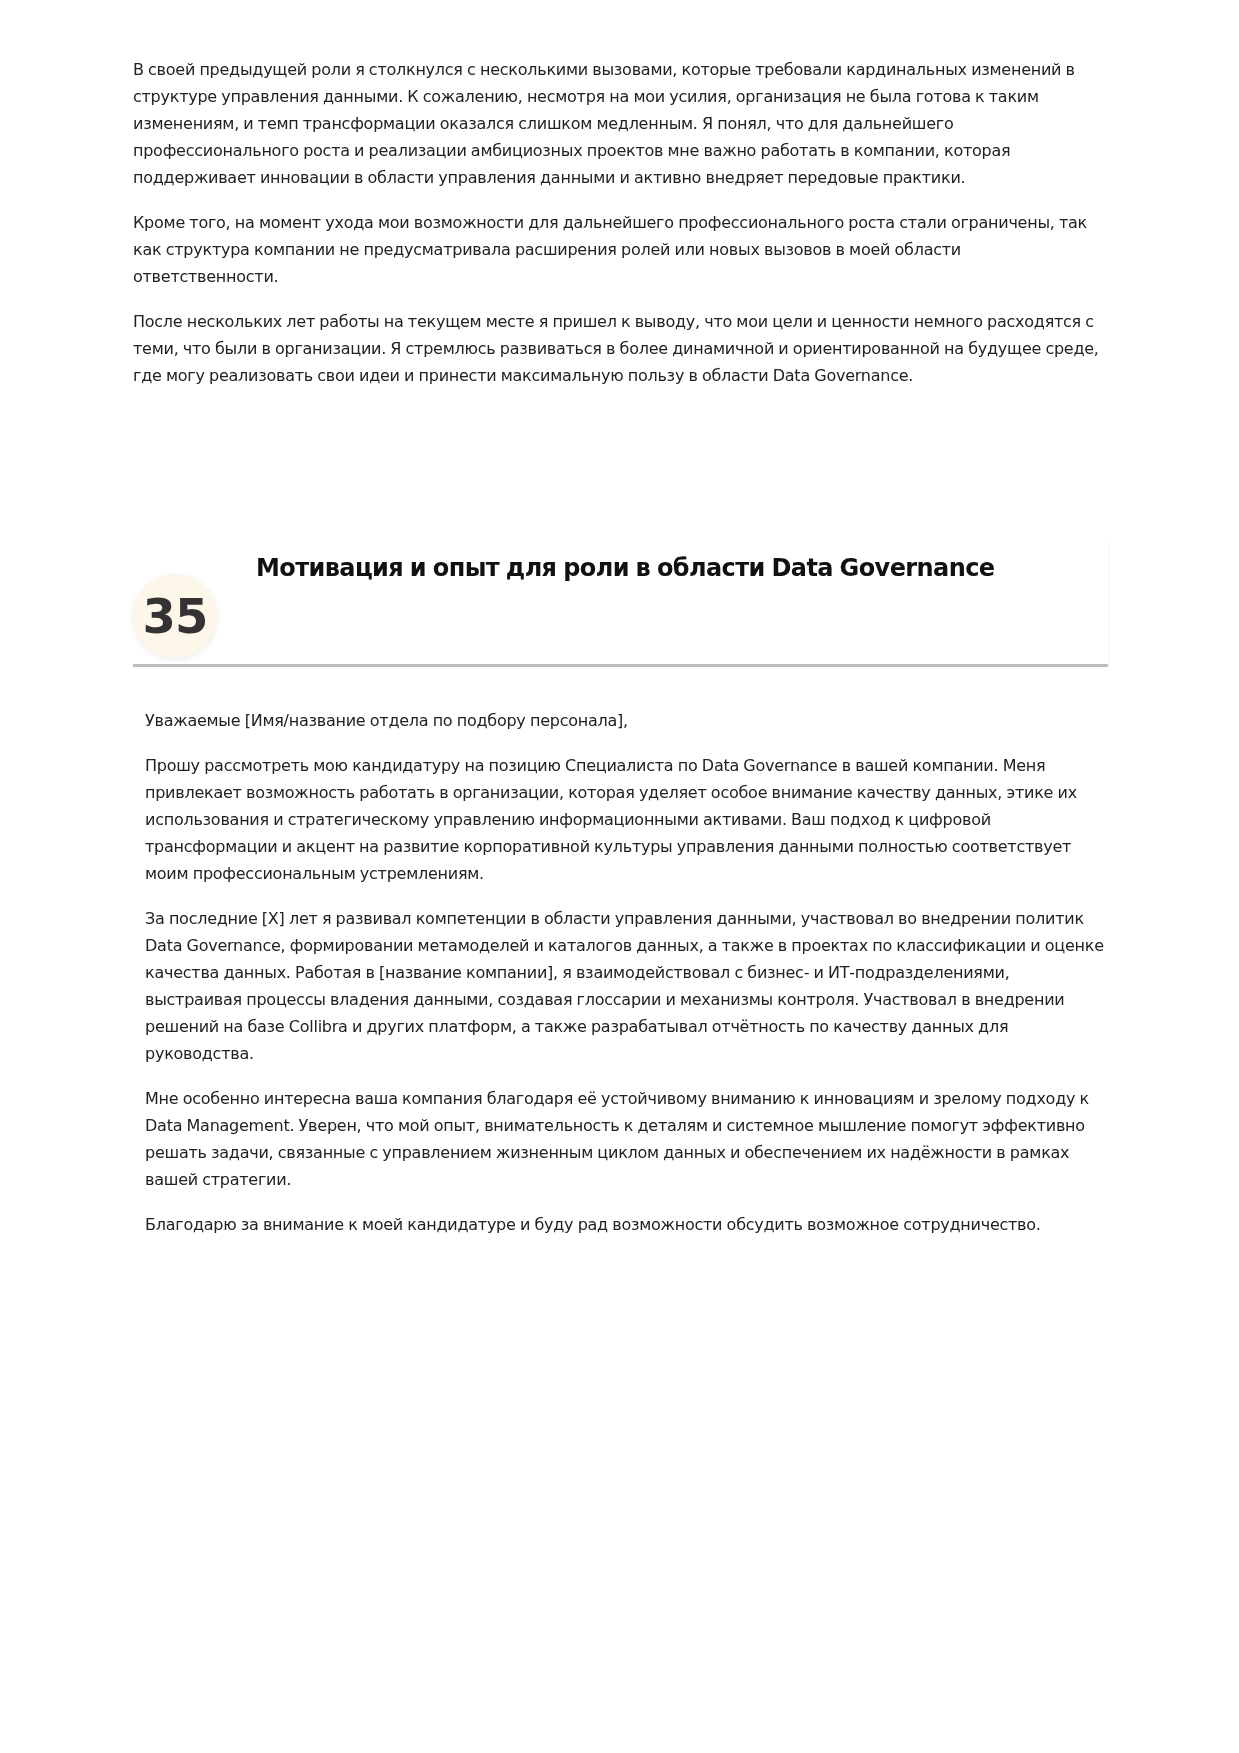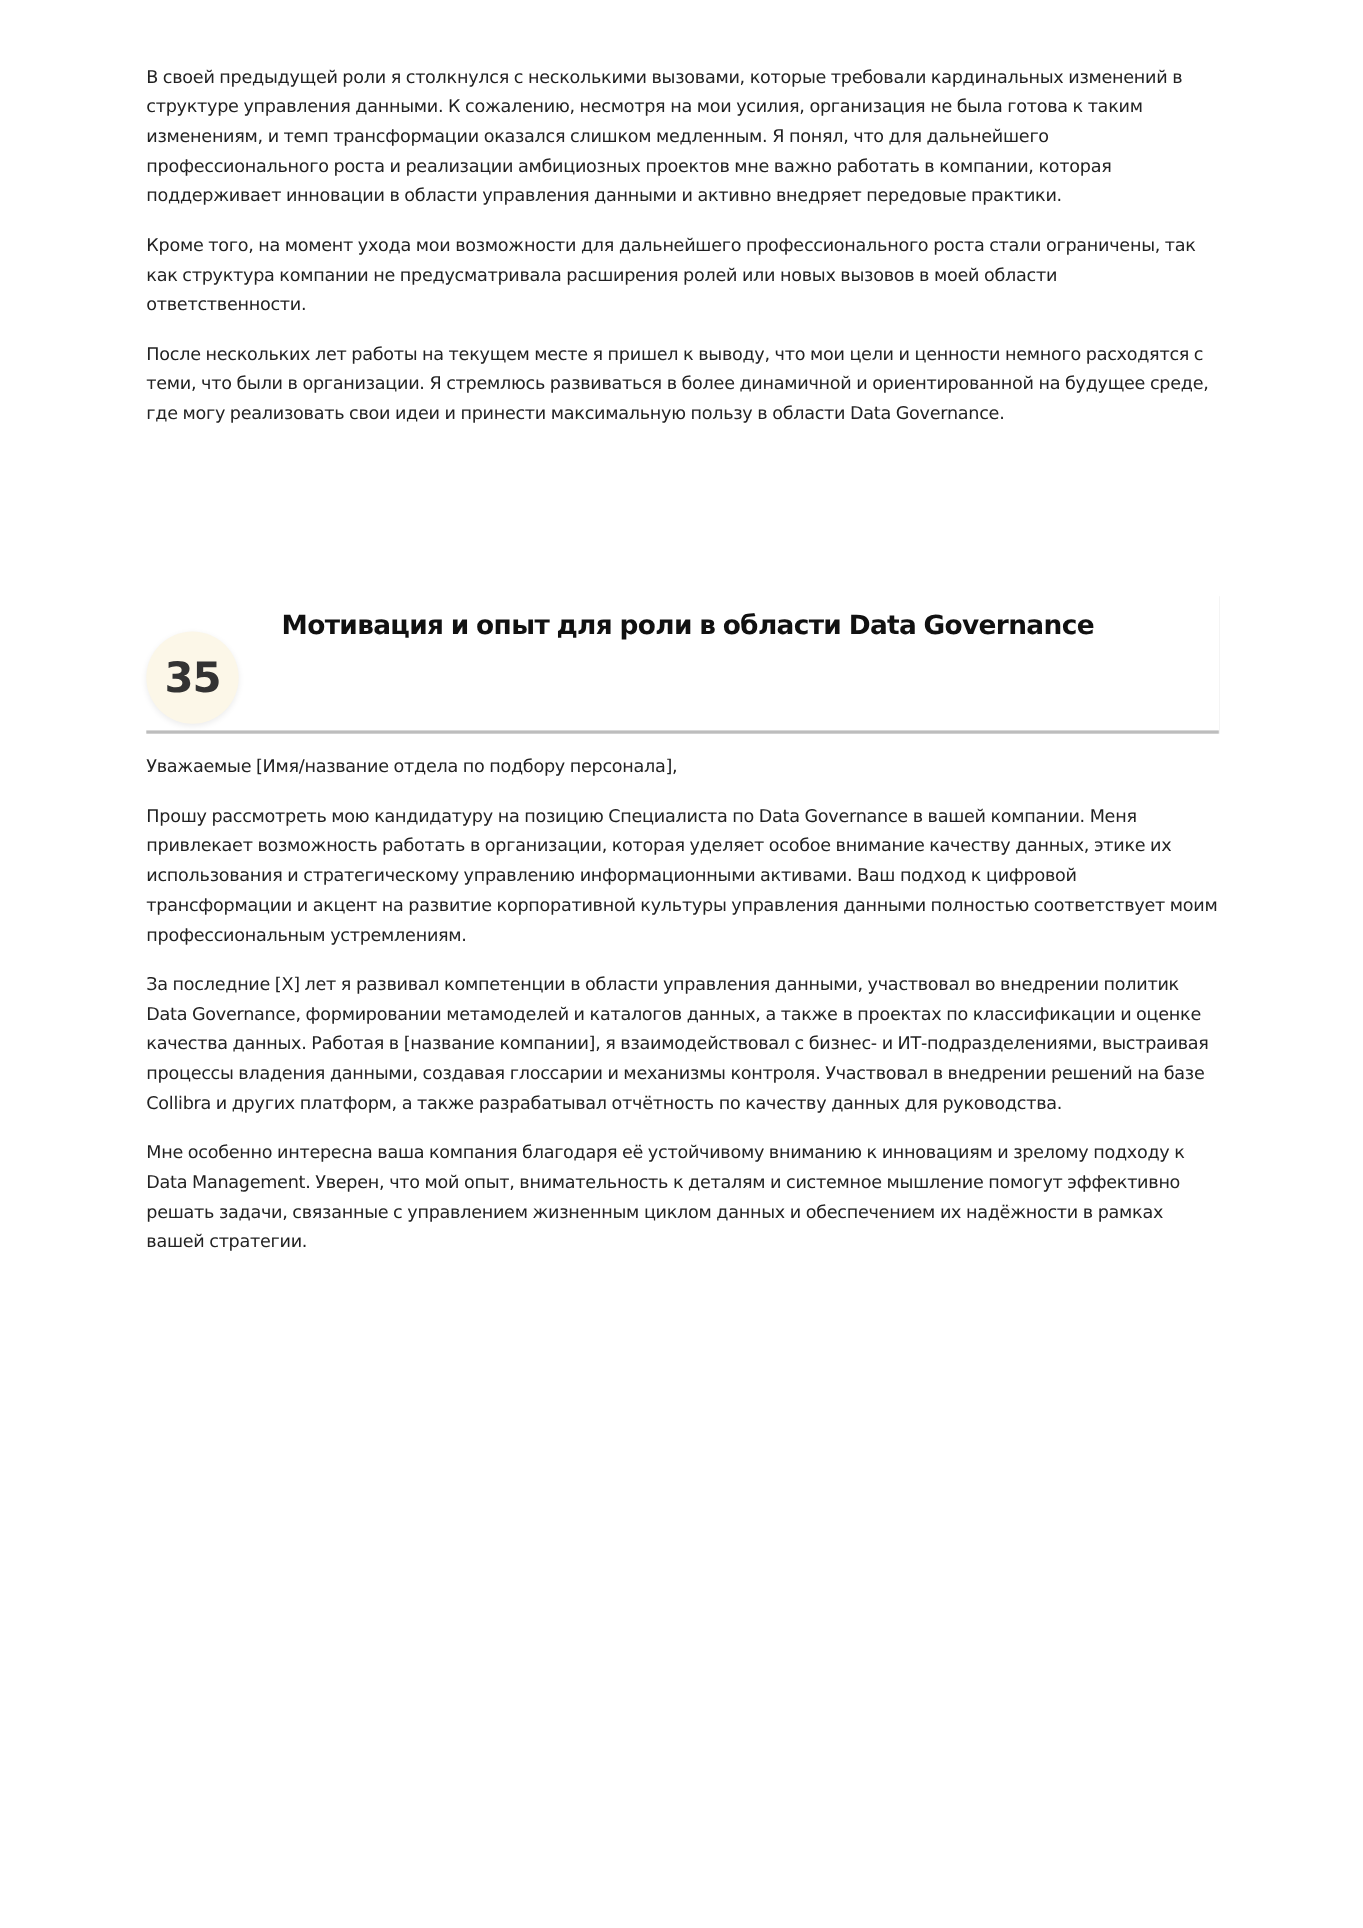--- a/index.html
+++ b/index.html
@@ -42,38 +42,38 @@
       left: 0;
       top: 32px;
       width: 84px;
       height: 84px;
       border-radius: 50%;
       background: #fcf7e8;
       box-shadow: 0 2px 6px rgba(0,0,0,0.08);
       display: flex;
       align-items: center;
       justify-content: center;
-      font-size: 38px;
+      font-size: 48px;
       font-weight: bold;
       color: #333333;
       letter-spacing: -1px;
     }
     .section-head .title {
       position: absolute;
       left: 123px;
       top: 0;
       width: 820px;
       font-size: 24px;
       font-weight: bold;
       line-height: 53px;
       color: #111111;
       letter-spacing: -0.6px;
       word-spacing: -1px;
     }
-    .section-body { padding-top: 16px; }
+    .section-body { padding-top: 40px; margin-left: 12px; }
   </style>
 </head>
 <body>
 
 <div class="page">
 
   <div>
     <p class="body">В своей предыдущей роли я столкнулся с несколькими вызовами, которые требовали кардинальных изменений в структуре управления данными. К сожалению, несмотря на мои усилия, организация не была готова к таким изменениям, и темп трансформации оказался слишком медленным. Я понял, что для дальнейшего профессионального роста и реализации амбициозных проектов мне важно работать в компании, которая поддерживает инновации в области управления данными и активно внедряет передовые практики.</p>
     <p class="body">Кроме того, на момент ухода мои возможности для дальнейшего профессионального роста стали ограничены, так как структура компании не предусматривала расширения ролей или новых вызовов в моей области ответственности.</p>
     <p class="body">После нескольких лет работы на текущем месте я пришел к выводу, что мои цели и ценности немного расходятся с теми, что были в организации. Я стремлюсь развиваться в более динамичной и ориентированной на будущее среде, где могу реализовать свои идеи и принести максимальную пользу в области Data Governance.</p>
@@ -84,15 +84,16 @@
   <div class="section-head">
     <div class="badge">35</div>
     <div class="title">Мотивация и опыт для роли в области Data Governance</div>
   </div>
 
   <div class="section-body">
     <p class="body">Уважаемые [Имя/название отдела по подбору персонала],</p>
     <p class="body">Прошу рассмотреть мою кандидатуру на позицию Специалиста по Data Governance в вашей компании. Меня привлекает возможность работать в организации, которая уделяет особое внимание качеству данных, этике их использования и стратегическому управлению информационными активами. Ваш подход к цифровой трансформации и акцент на развитие корпоративной культуры управления данными полностью соответствует моим профессиональным устремлениям.</p>
     <p class="body">За последние [X] лет я развивал компетенции в области управления данными, участвовал во внедрении политик Data Governance, формировании метамоделей и каталогов данных, а также в проектах по классификации и оценке качества данных. Работая в [название компании], я взаимодействовал с бизнес- и ИТ-подразделениями, выстраивая процессы владения данными, создавая глоссарии и механизмы контроля. Участвовал в внедрении решений на базе Collibra и других платформ, а также разрабатывал отчётность по качеству данных для руководства.</p>
     <p class="body">Мне особенно интересна ваша компания благодаря её устойчивому вниманию к инновациям и зрелому подходу к Data Management. Уверен, что мой опыт, внимательность к деталям и системное мышление помогут эффективно решать задачи, связанные с управлением жизненным циклом данных и обеспечением их надёжности в рамках вашей стратегии.</p>
+    <p class="body">Благодарю за внимание к моей кандидатуре и буду рад возможности обсудить возможное сотрудничество.</p>
   </div>
 
 </div>
 
 </body></html>

